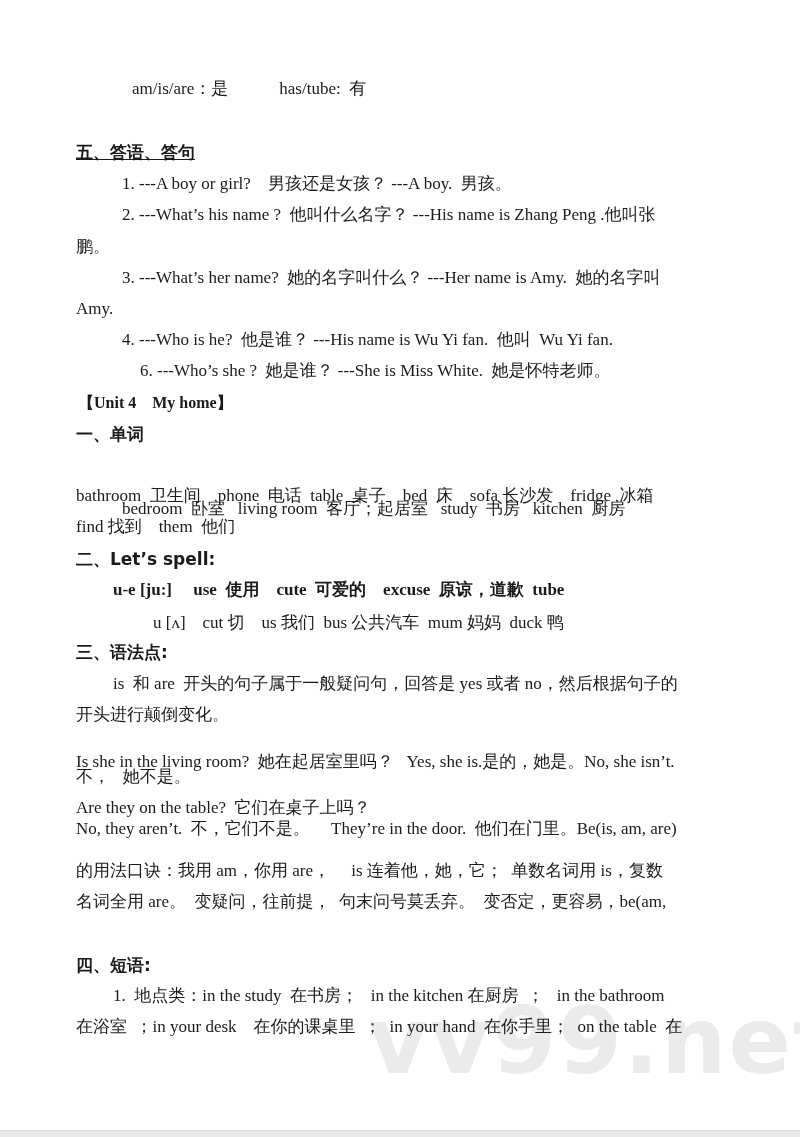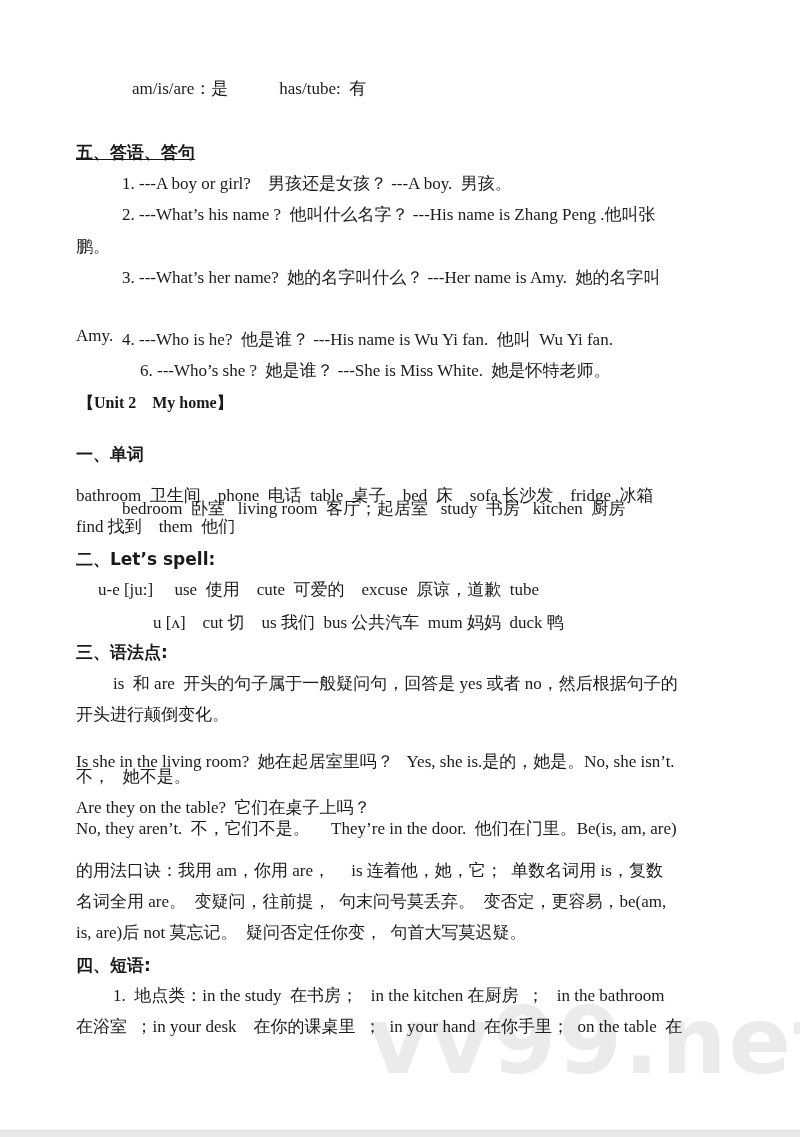--- a/index.html
+++ b/index.html
@@ -24,43 +24,42 @@
 <div class="page">
   <div class="watermark">vv99.net</div>
 
   <div class="line" style="left:132px;top:78px;">am/is/are：是            has/tube:  有</div>
 
   <div class="line heading" style="top:141px;text-decoration:underline;">五、答语、答句</div>
   <div class="line" style="left:122px;top:173px;">1. ---A boy or girl?    男孩还是女孩？ ---A boy.  男孩。</div>
   <div class="line" style="left:122px;top:204px;">2. ---What’s his name ?  他叫什么名字？ ---His name is Zhang Peng .他叫张</div>
   <div class="line" style="top:236px;">鹏。</div>
   <div class="line" style="left:122px;top:267px;">3. ---What’s her name?  她的名字叫什么？ ---Her name is Amy.  她的名字叫</div>
-  <div class="line" style="top:298px;margin-top:27px;">Amy.</div>
+  <div class="line" style="top:298px;">Amy.</div>
   <div class="line" style="left:122px;top:329px;">4. ---Who is he?  他是谁？ ---His name is Wu Yi fan.  他叫  Wu Yi fan.</div>
   <div class="line" style="left:140px;top:360px;">6. ---Who’s she ?  她是谁？ ---She is Miss White.  她是怀特老师。</div>
 
-  <div class="line unit" style="left:78px;top:392px;">【Unit 2    My home】</div>
+  <div class="line unit" style="left:78px;top:392px;">【Unit 4    My home】</div>
 
-  <div class="line heading" style="top:423px;margin-top:20px;">一、单词</div>
+  <div class="line heading" style="top:423px;">一、单词</div>
   <div class="line" style="left:122px;top:454px;margin-top:44px;">bedroom  卧室   living room  客厅；起居室   study  书房   kitchen  厨房</div>
   <div class="line" style="top:485px;">bathroom  卫生间    phone  电话  table  桌子    bed  床    sofa 长沙发    fridge  冰箱</div>
   <div class="line" style="top:516px;">find 找到    them  他们</div>
 
   <div class="line heading" style="top:548px;">二、Let’s spell:</div>
-  <div class="line" style="left:98px;top:579px;">u-e [ju:]     use  使用    cute  可爱的    excuse  原谅，道歉  tube</div>
+  <div class="line" style="left:113px;top:579px;font-weight:bold;">u-e [ju:]     use  使用    cute  可爱的    excuse  原谅，道歉  tube</div>
   <div class="line" style="left:113px;top:612px;margin-left:40px;">u [ʌ]    cut 切    us 我们  bus 公共汽车  mum 妈妈  duck 鸭</div>
 
   <div class="line heading" style="top:641px;">三、语法点:</div>
   <div class="line" style="left:113px;top:673px;">is  和 are  开头的句子属于一般疑问句，回答是 yes 或者 no，然后根据句子的</div>
   <div class="line" style="top:704px;">开头进行颠倒变化。</div>
   <div class="line" style="top:735px;margin-top:16px;">Is she in the living room?  她在起居室里吗？   Yes, she is.是的，她是。No, she isn’t.</div>
   <div class="line" style="top:766px;">不，   她不是。</div>
   <div class="line" style="top:797px;">Are they on the table?  它们在桌子上吗？</div>
   <div class="line" style="top:818px;">No, they aren’t.  不，它们不是。     They’re in the door.  他们在门里。Be(is, am, are)</div>
   <div class="line" style="top:860px;">的用法口诀：我用 am，你用 are，     is 连着他，她，它；  单数名词用 is，复数</div>
   <div class="line" style="top:891px;">名词全用 are。  变疑问，往前提，  句末问号莫丢弃。  变否定，更容易，be(am,</div>
-  <div class="line" style="top:922px;">is, are)后 not 莫忘记。  疑问否定任你变，  句首大写莫迟疑。</div>
 
   <div class="line heading" style="top:954px;">四、短语:</div>
   <div class="line" style="left:113px;top:985px;">1.  地点类：in the study  在书房；   in the kitchen 在厨房  ；   in the bathroom</div>
   <div class="line" style="top:1016px;">在浴室  ；in your desk    在你的课桌里  ；  in your hand  在你手里；  on the table  在</div>
 </div>
 <div class="bottom-edge"></div>
 
 </body></html>

